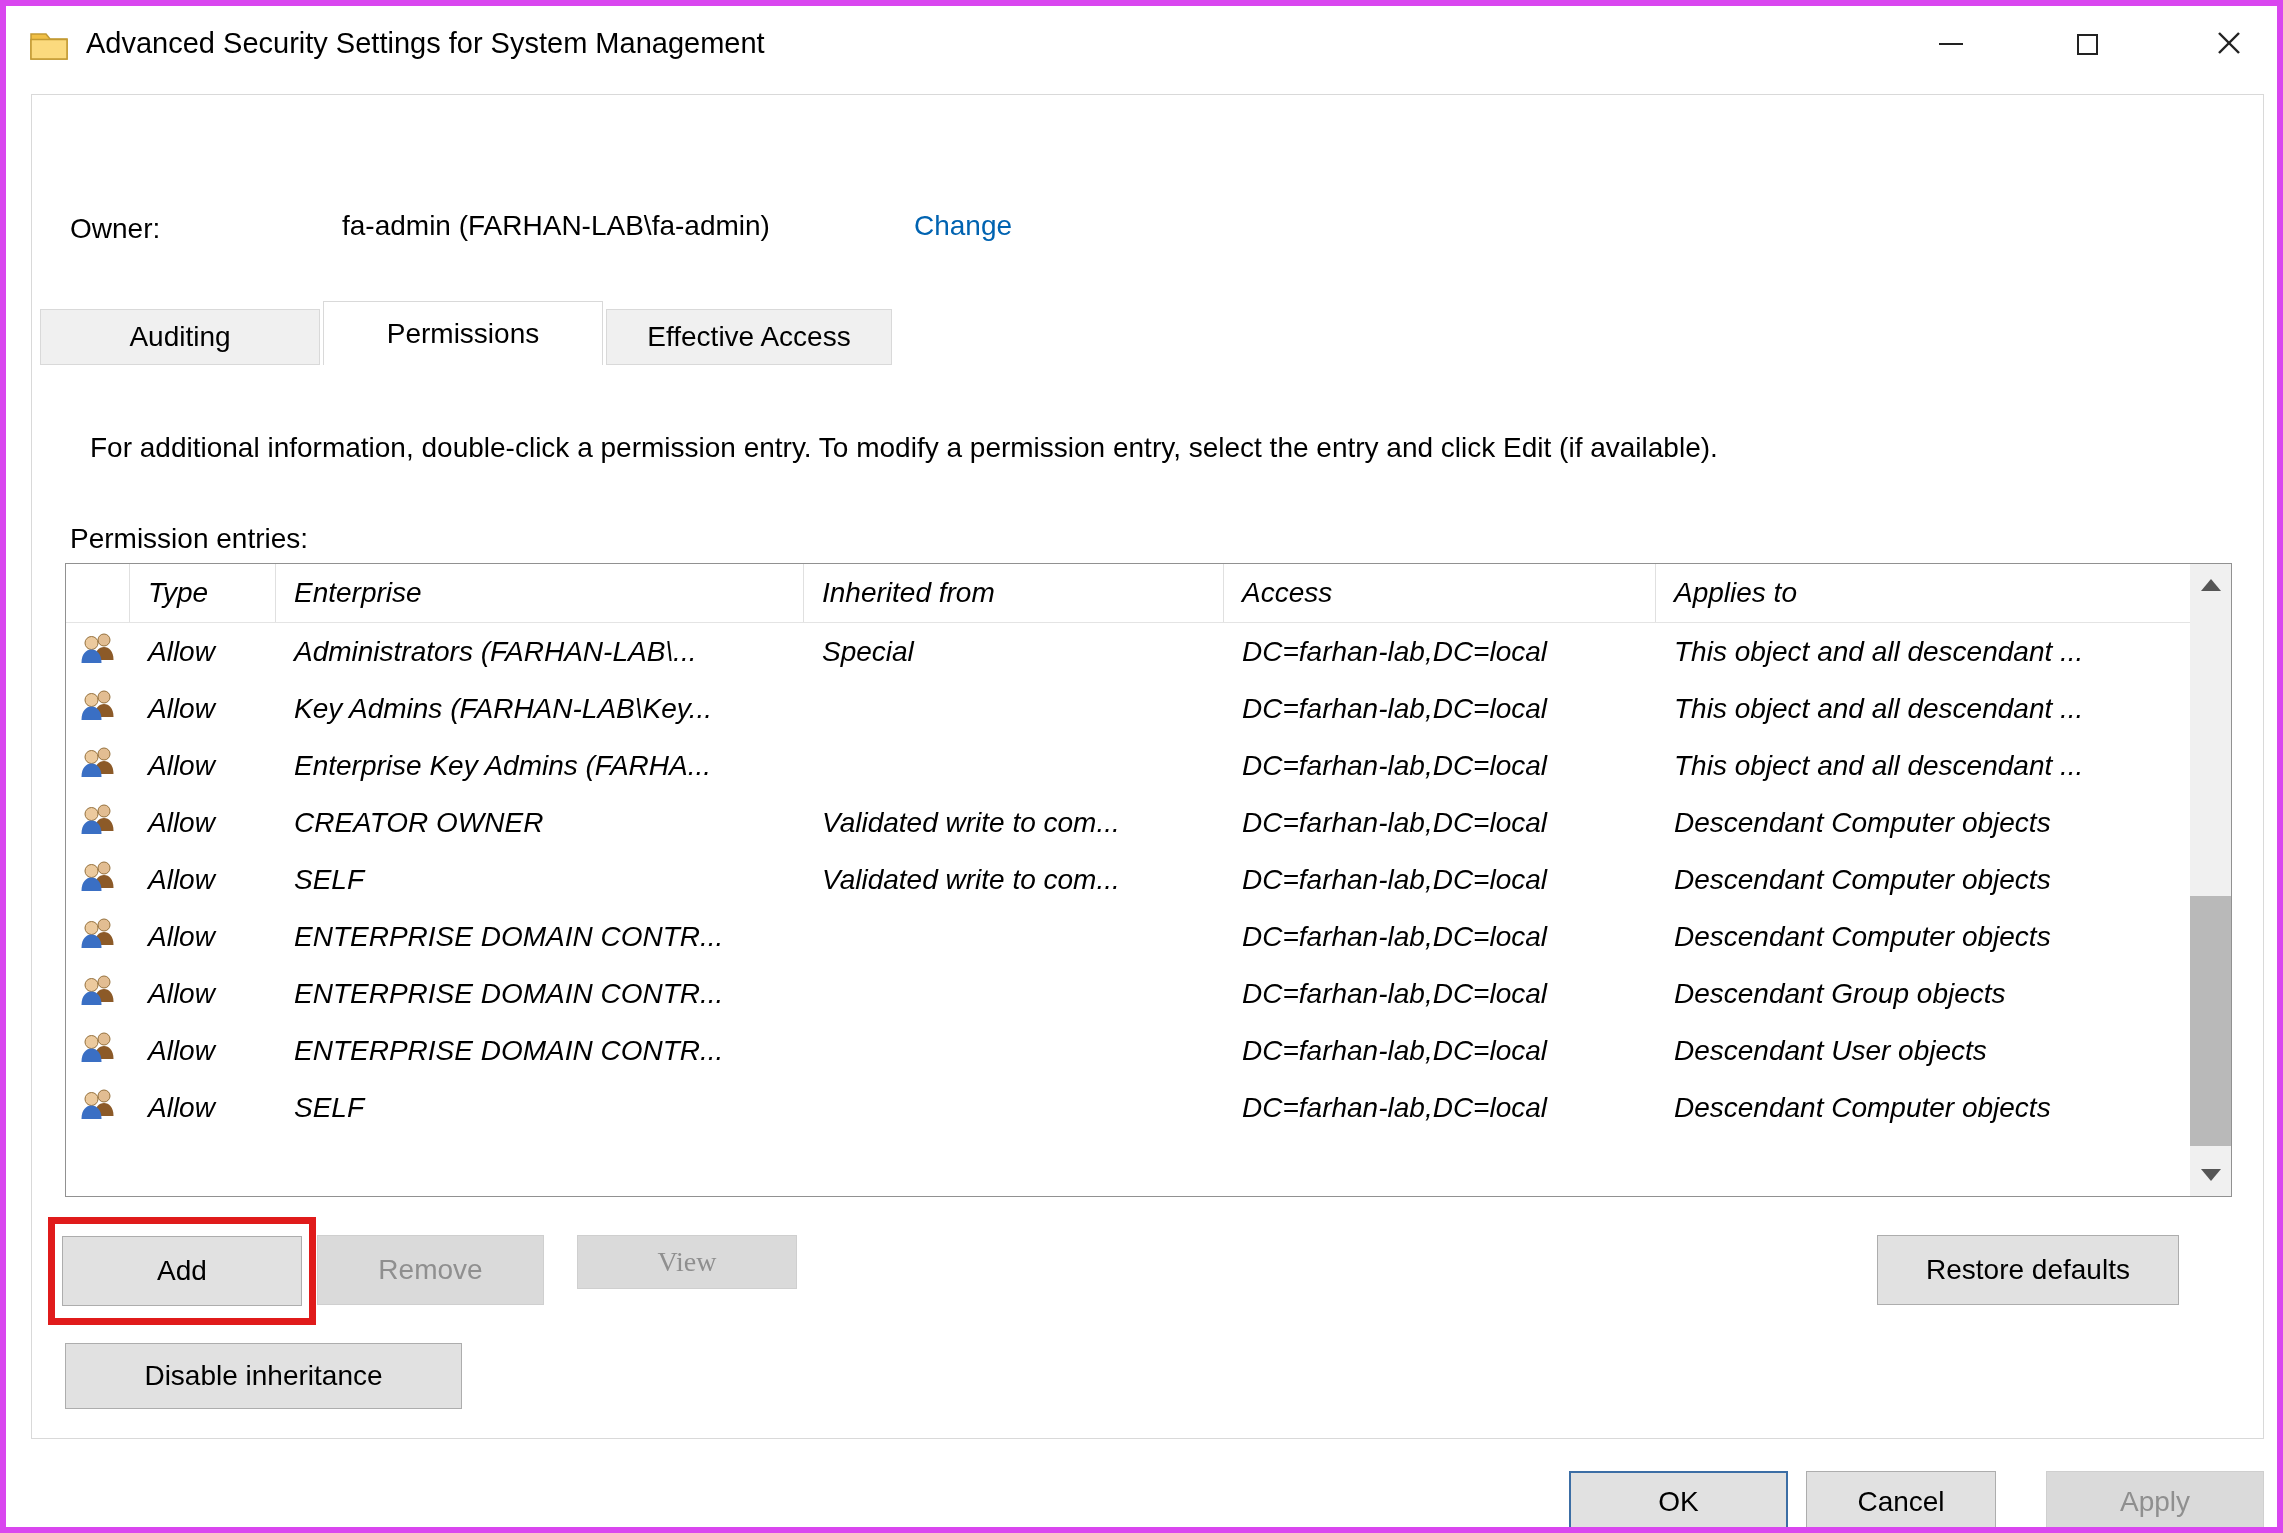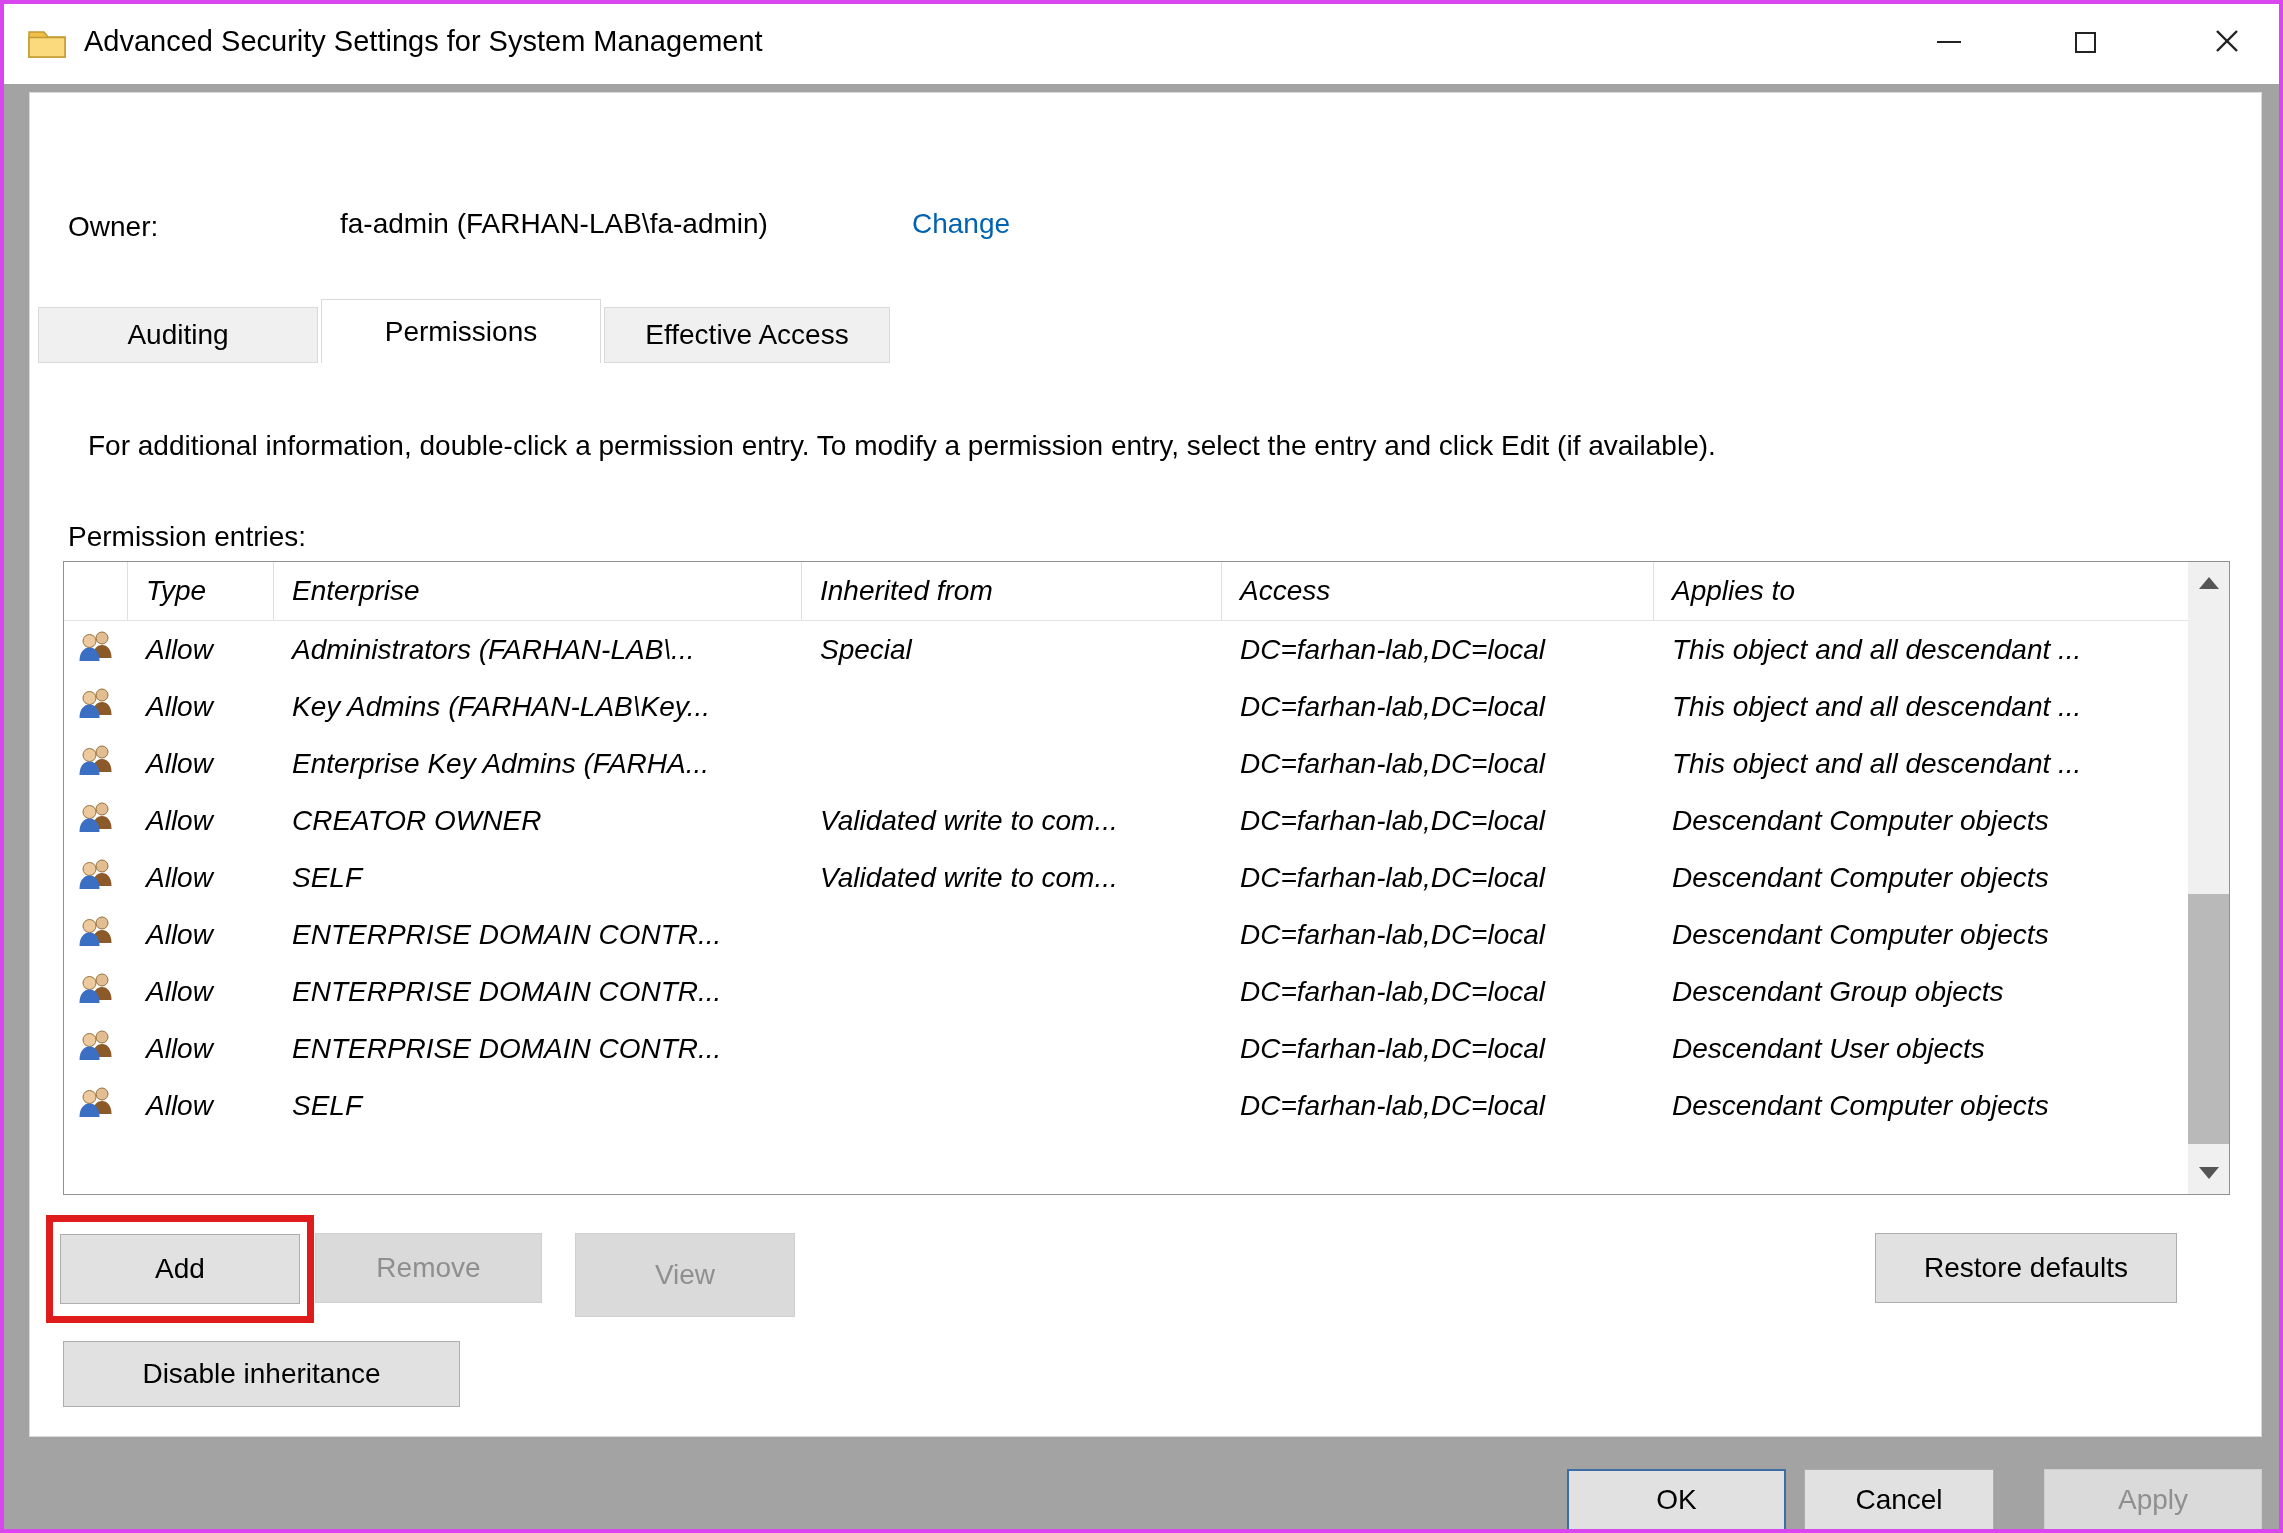--- a/index.html
+++ b/index.html
@@ -6,21 +6,21 @@
   body{
     width:2283px;height:1533px;
     background:#e8e8e8;
     font-family:"Liberation Sans","DejaVu Sans",sans-serif;
     color:#000;
     cursor:default;
     -webkit-font-smoothing:antialiased;
   }
   .window{
     position:relative;width:2283px;height:1533px;
-    background:#a3a3a3;border:4px solid #d946ef;box-sizing:border-box;
+    background:#ffffff;border:6px solid #d946ef;box-sizing:border-box;
     overflow:hidden;
   }
 
   
   .titlebar{position:absolute;left:0;top:0;width:100%;height:80px;background:#ffffff;}
   .folder-icon{position:absolute;left:22px;top:20px;width:42px;height:38px;}
   .win-title{position:absolute;left:80px;top:21px;font-size:29px;white-space:nowrap;}
   .ctrl{position:absolute;top:0;width:66px;height:76px;display:flex;align-items:center;justify-content:center;background:transparent;border:none;padding:0;cursor:pointer;}
   .ctrl.min{left:1912px;}
   .ctrl.max{left:2048px;}
@@ -97,21 +97,21 @@
   }
   .btn.disabled{background:#dadada;border-color:#cfcfcf;color:#8f8f8f;cursor:default;}
 
   .red-highlight{
     position:absolute;left:16px;top:1122px;width:268px;height:108px;
     border:7px solid #e01b1b;box-sizing:border-box;
     display:flex;align-items:center;justify-content:center;
   }
   .btn-add{width:240px;height:70px;}
   .btn-remove{position:absolute;left:285px;top:1140px;width:227px;height:70px;}
-  .btn-view{position:absolute;left:545px;top:1140px;width:220px;height:84px;}
+  .btn-view{position:absolute;left:545px;top:1140px;width:220px;height:54px;font-family:Liberation Serif, serif;}
   .btn-restore{position:absolute;left:1845px;top:1140px;width:302px;height:70px;}
   .btn-disable{position:absolute;left:33px;top:1248px;width:397px;height:66px;}
 
   .btn-ok{position:absolute;left:1563px;top:1465px;width:219px;height:62px;border:2px solid #3c6ea5;}
   .btn-cancel{position:absolute;left:1800px;top:1465px;width:190px;height:62px;}
   .btn-apply{position:absolute;left:2040px;top:1465px;width:218px;height:62px;}
 </style>
 </head>
 <body>
 

